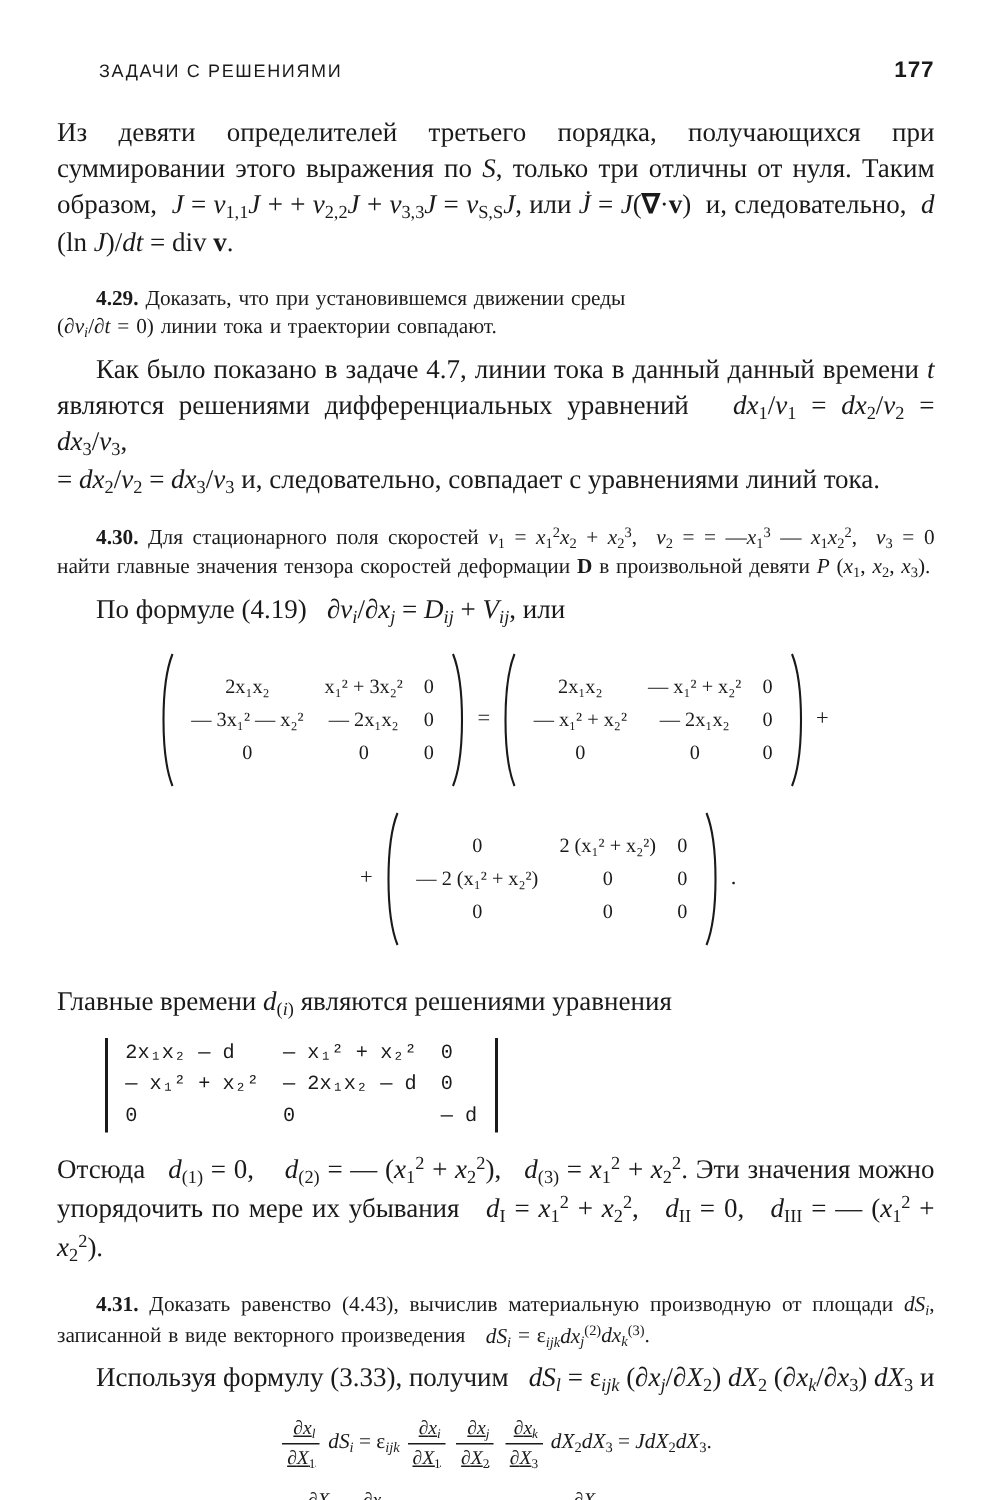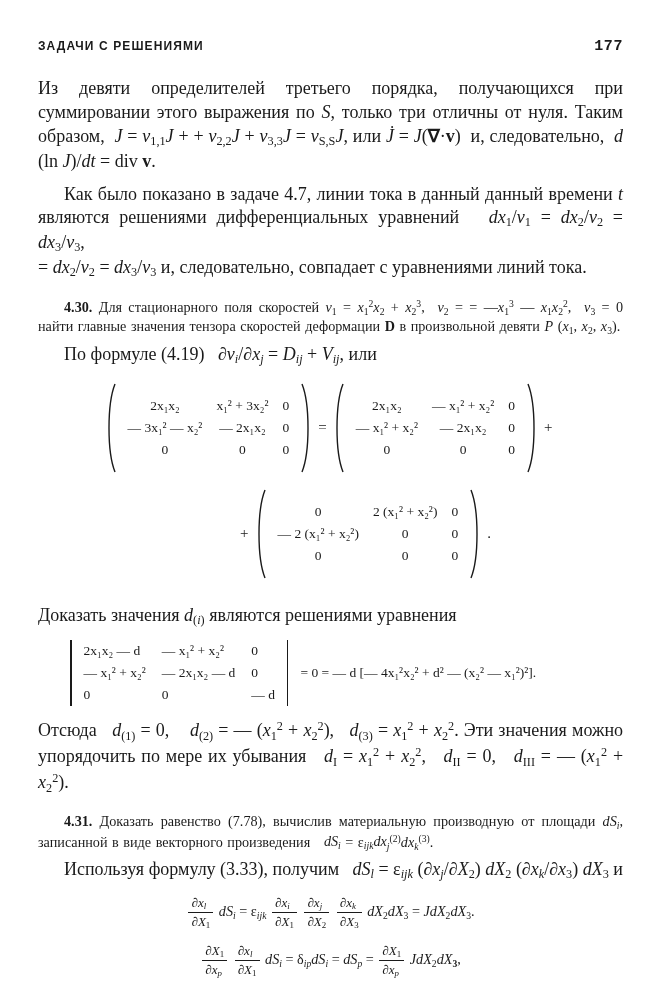--- a/index.html
+++ b/index.html
@@ -32,25 +32,26 @@
     display: flex;
     justify-content: space-between;
     align-items: baseline;
     font-size: 12.5px;
     letter-spacing: 0.6px;
     margin-bottom: 22px;
   }
   .header-title {
     font-family: "Liberation Sans", sans-serif;
     font-size: 12px;
-    font-weight: bold;
+    font-weight: normal;
     letter-spacing: 1.1px;
+    margin-left: 28px;
   }
   .header-page {
-    font-family: Liberation Mono, monospace;
+    font-family: Liberation Sans, sans-serif;
     font-size: 15px;
     font-weight: bold;
   }
   p {
     margin: 0 0 0 0;
     font-size: 18px;
     line-height: 1.33;
     text-align: justify;
   }
   .para {
@@ -116,24 +117,25 @@
     text-align: center;
     padding: 3px 7px;
     white-space: nowrap;
   }
   .op {
     padding: 0 5px;
     font-size: 15px;
   }
   .det-block {
     display: flex;
-    align-items: center;
+    align-items: flex-start;
     margin: 12px 0 12px 0;
     padding-left: 28px;
     font-size: 13.5px;
+    font-family: Liberation Mono, monospace;
   }
   .vbar {
     width: 1.5px;
     background: #1a1a1a;
     align-self: stretch;
     margin: 0 4px;
   }
   .det-grid {
     display: grid;
   }
@@ -142,23 +144,24 @@
     white-space: nowrap;
   }
   .center-eq {
     text-align: center;
     margin: 12px 0;
     font-size: 14.2px;
   }
   .frac {
     display: inline-block;
     vertical-align: middle;
-    text-align: left;
+    text-align: right;
     font-size: 0.92em;
     margin: 0 2px;
+    text-decoration: underline;
   }
   .frac .num {
     display: block;
     border-bottom: 1.1px solid #1a1a1a;
     padding: 0 3px 1px 3px;
   }
   .frac .den {
     display: block;
     padding: 1px 3px 0 3px;
   }
@@ -172,20 +175,25 @@
 
     <div class="header">
       <div class="header-title">ЗАДАЧИ С РЕШЕНИЯМИ</div>
       <div class="header-page">177</div>
     </div>
 
     <div class="para">
       <p><span>Из девяти определителей третьего порядка, получающихся при суммировании этого выражения по </span><i>S</i><span>, только три отличны от нуля. Таким образом, </span>&nbsp;<i>J</i> = <i>v</i><sub>1,1</sub><i>J</i> + + <i>v</i><sub>2,2</sub><i>J</i> + <i>v</i><sub>3,3</sub><i>J</i> = <i>v</i><sub>S,S</sub><i>J</i>, <span>или</span> <i>J̇</i> = <i>J</i>(<span class="vec">∇</span>·<span class="vec">v</span>) &nbsp;<span>и, следовательно,</span>&nbsp; <i>d</i> (ln <i>J</i>)/<i>dt</i> = <span>div</span> <span class="vec">v</span>.</p>
     </div>
 
+    <div class="prob">
+      <b>4.29.</b>
+      <span>Доказать, что при установившемся движении среды</span><br>
+      (∂<i>v<sub>i</sub></i>/∂<i>t</i> = 0) <span>линии тока и траектории совпадают.</span>
+    </div>
 
     <div class="small">
       <p class="indent">
         <span>Как было показано в задаче 4.7, линии тока в данный данный времени</span> <i>t</i> являются решениями дифференциальных уравнений &nbsp; <i>dx</i><sub>1</sub>/<i>v</i><sub>1</sub> = <i>dx</i><sub>2</sub>/<i>v</i><sub>2</sub> = <i>dx</i><sub>3</sub>/<i>v</i><sub>3</sub>,
       </p>
       <p>
         = <i>dx</i><sub>2</sub>/<i>v</i><sub>2</sub> = <i>dx</i><sub>3</sub>/<i>v</i><sub>3</sub> <span>и, следовательно, совпадает с уравнениями линий тока.</span>
       </p>
     </div>
 
@@ -284,47 +292,46 @@
               <path d="M2 2 C10 22, 10 70, 2 90" stroke="#1a1a1a" stroke-width="1.4" fill="none"></path>
             </svg>
         </span>
       </div>
       <span class="op">.</span>
     </div>
 
     <div class="spacer-lg"></div>
 
     <div class="para">
-      <p><span>Доказать значения</span> <i>d</i><sub>(<i>i</i>)</sub> <span>являются решениями уравнения</span></p>
+      <p><span>Главные времени</span> <i>d</i><sub>(<i>i</i>)</sub> <span>являются решениями уравнения</span></p>
     </div>
 
     <div class="det-block">
       <div class="vbar"></div>
       <div class="det-grid" style="grid-template-columns: auto auto auto;">
         <div>2x₁x₂ — d</div>
         <div>— x₁² + x₂²</div>
         <div>0</div>
         <div>— x₁² + x₂²</div>
         <div>— 2x₁x₂ — d</div>
         <div>0</div>
         <div>0</div>
         <div>0</div>
         <div>— d</div>
       </div>
       <div class="vbar"></div>
-      <div style="padding-left:8px;">= 0 = — d [— 4x₁²x₂² + d² — (x₂² — x₁²)²].</div>
     </div>
 
     <div class="para">
       <p><span>Отсюда</span> &nbsp; <i>d</i><sub>(1)</sub> = 0, &nbsp; &nbsp;<i>d</i><sub>(2)</sub> = — (<i>x</i><sub>1</sub><sup>2</sup> + <i>x</i><sub>2</sub><sup>2</sup>), &nbsp; <i>d</i><sub>(3)</sub> = <i>x</i><sub>1</sub><sup>2</sup> + <i>x</i><sub>2</sub><sup>2</sup>. <span>Эти значения можно упорядочить по мере их убывания</span> &nbsp; <i>d</i><sub>I</sub> = <i>x</i><sub>1</sub><sup>2</sup> + <i>x</i><sub>2</sub><sup>2</sup>, &nbsp; <i>d</i><sub>II</sub> = 0, &nbsp; <i>d</i><sub>III</sub> = — (<i>x</i><sub>1</sub><sup>2</sup> + <i>x</i><sub>2</sub><sup>2</sup>).</p>
     </div>
 
     <div class="prob">
       <b>4.31.</b>
-      <span>Доказать равенство (7.78), вычислив материальную производную от площади</span>
+      <span>Доказать равенство (4.43), вычислив материальную производную от площади</span>
       <i>dS<sub>i</sub></i><span>, записанной в виде векторного произведения</span>
       &nbsp; <i>dS<sub>i</sub></i> = ε<i><sub>ijk</sub>dx</i><sub><i>j</i></sub><sup>(2)</sup><i>dx</i><sub><i>k</i></sub><sup>(3)</sup>.
     </div>
 
     <div class="small">
       <p class="indent">
         <span>Используя формулу (3.33), получим</span>
         &nbsp; <i>dS<sub>l</sub></i> = ε<i><sub>ijk</sub></i> (∂<i>x<sub>j</sub></i>/∂<i>X</i><sub>2</sub>) <i>dX</i><sub>2</sub> (∂<i>x<sub>k</sub></i>/∂<i>x</i><sub>3</sub>) <i>dX</i><sub>3</sub> и
       </p>
     </div>

